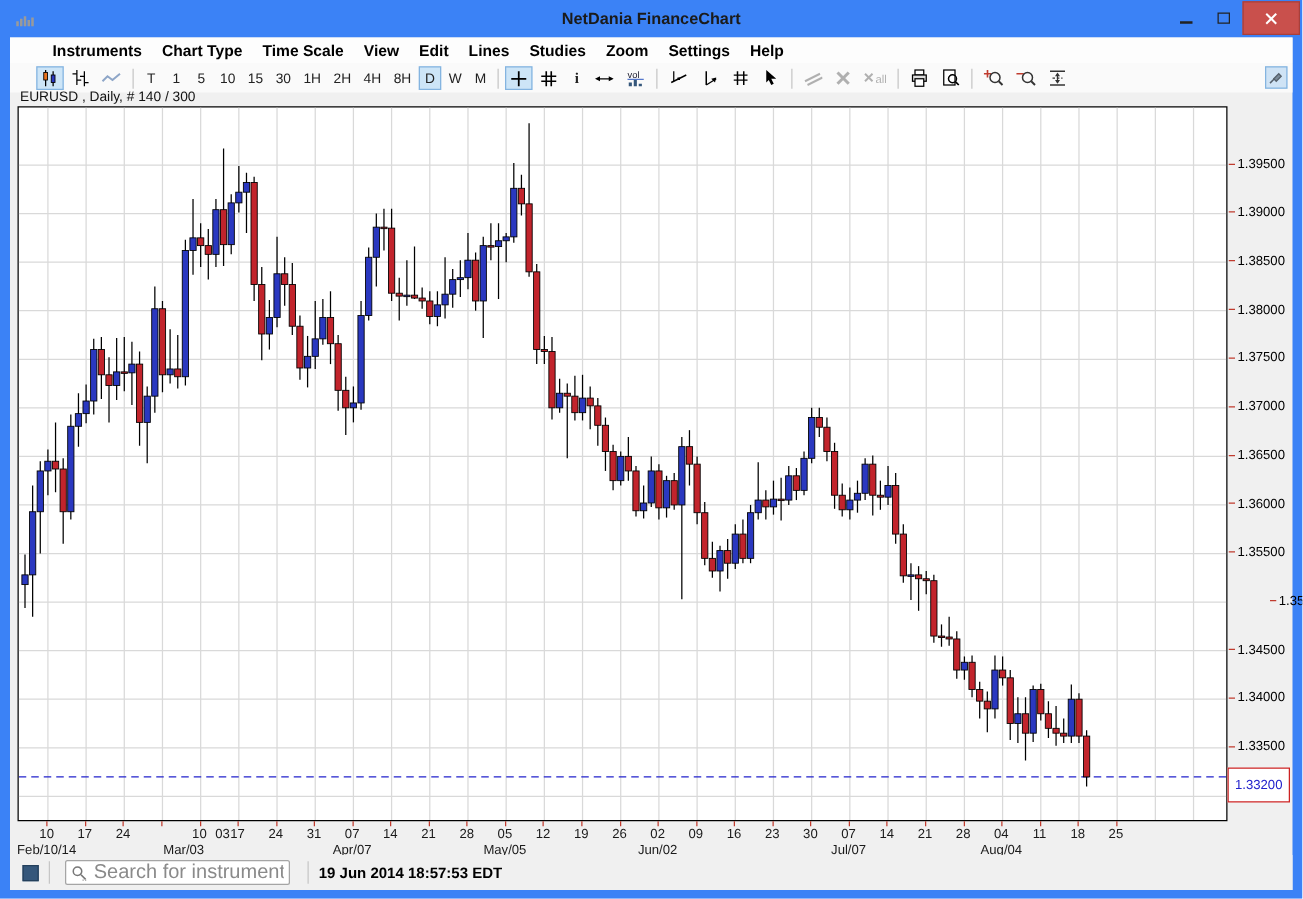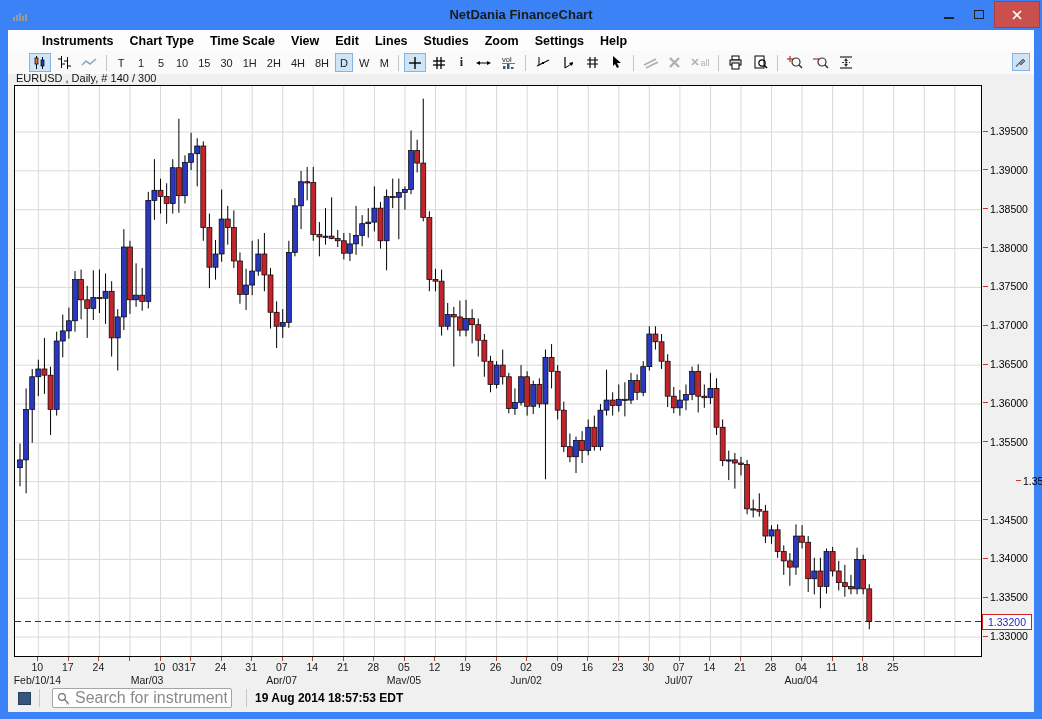--- a/index.html
+++ b/index.html
@@ -28,21 +28,21 @@
         padding:0 3px;margin:0 1px;border:1px solid transparent;font-size:11px;color:#222;}
   .tbtn.selected{background:#cde5f7;border-color:#84b4e0;}
   .tbtn.graytool{color:#aaa;}
   .sep{width:1px;height:16px;background:#c6c6c6;margin:0 4px;flex:0 0 1px;}
   .chart-header{position:absolute;left:8px;top:42px;font-size:11px;color:#111;}
   
   .plot{position:absolute;left:6px;top:55px;width:968px;height:572px;background:#fff;border:1px solid #000;}
   .y-axis{position:absolute;left:975px;top:0;width:50px;height:682px;}
   .ylabel{position:absolute;display:flex;align-items:center;height:14px;font-size:10.5px;color:#000;}
   .ytickmark{width:5px;height:1px;background:#c03b2e;margin-right:2px;flex:0 0 5px;}
-  .price-box{position:absolute;left:974px;width:50px;height:16px;border:1px solid #cc2222;background:#fff;
+  .price-box{position:absolute;left:974px;width:50px;height:28px;border:1px solid #cc2222;background:#fff;
              color:#2222cc;font-size:10.5px;display:flex;align-items:center;justify-content:center;z-index:5;}
   .x-axis{position:absolute;left:0;top:627px;width:1026px;height:27px;}
   .xtick{position:absolute;width:1px;height:4px;background:#c03b2e;top:0;}
   .xweek{position:absolute;top:4px;transform:translateX(-50%);font-size:10.5px;color:#1a1a1a;}
   .xmonth{position:absolute;top:17px;transform:translateX(-50%);font-size:10.5px;color:#1a1a1a;}
   
   .statusbar{position:absolute;left:0;top:654px;width:100%;height:28px;background:#f0f0f0;
              display:flex;align-items:center;padding-left:10px;}
   .status-square{width:13px;height:13px;background:#35577b;border:1px solid #24405c;}
   .search-wrap{position:relative;margin-left:12px;}
@@ -698,17 +698,17 @@
       <span class="sep" style="height:18px;margin:0 0 0 8px;"></span>
       <span class="search-wrap">
         <svg width="13" height="13">
             <circle cx="5" cy="5" r="3.4" fill="none" stroke="#777" stroke-width="1.2"></circle>
             <line x1="7.8" y1="7.8" x2="11.5" y2="11.5" stroke="#777" stroke-width="1.3"></line>
             <line x1="9" y1="12" x2="12" y2="12" stroke="#999" stroke-width="1" stroke-dasharray="1 1"></line>
           </svg>
         <input class="search-input" type="text" placeholder="Search for instrument" style="">
       </span>
       <span class="sep" style="height:18px;margin:0 0 0 14px;"></span>
-      <span class="status-time">19 Aug 2014 18:57:53 EDT</span>
+      <span class="status-time">19 Jun 2014 18:57:53 EDT</span>
     </div>
 
   </div>
 </div>
 
 </body></html>

